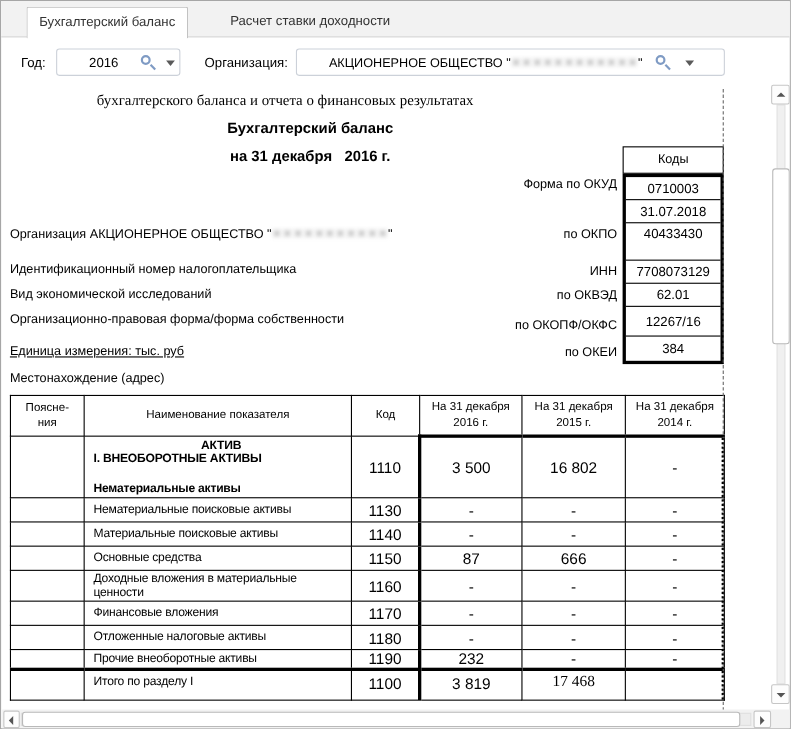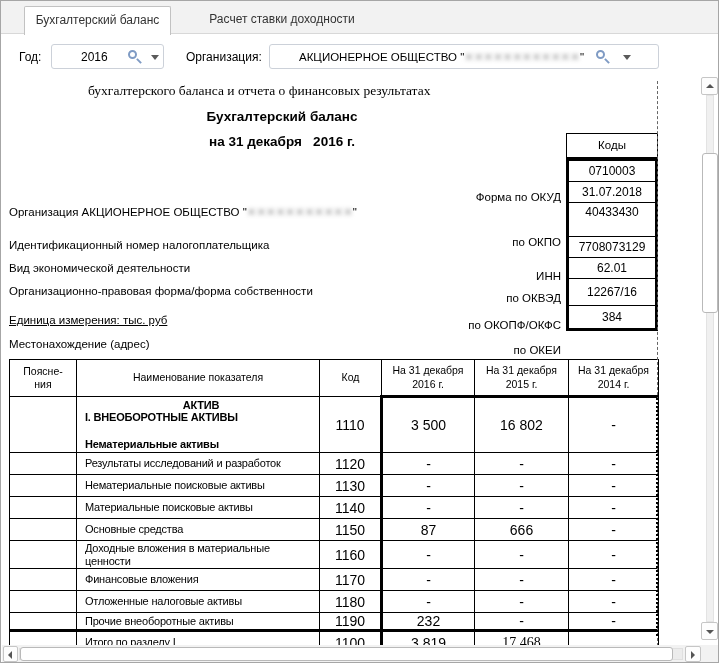--- a/index.html
+++ b/index.html
@@ -34,21 +34,21 @@
 
   .redacted { color:#939393; filter:blur(2px); }
 
   
   .doc-serif { position:absolute; left:87px; top:82px; font-family:"Liberation Serif", serif;
                font-size:13.5px; }
   .doc-title { position:absolute; left:0; width:562px; text-align:center; font-weight:bold;
                font-size:13.5px; }
   .pre { white-space:pre; }
   .doclbl { position:absolute; font-size:11.5px; white-space:nowrap; }
-  .rlbl { left:260px; width:300px; text-align:right;margin-top:29px; }
+  .rlbl { left:260px; width:300px; text-align:right; }
 
   .codes-head { position:absolute; left:565px; top:132px; width:92px; height:25px;
                 border:1px solid #000; font-size:11.5px; text-align:center; line-height:23px; }
   .codes-box { position:absolute; left:565px; top:157px; width:92px; border:3px solid #000; }
   .codes-box .ccell { border-bottom:1px solid #000; font-size:12px; text-align:center;
                       display:flex; align-items:center; justify-content:center; }
   .codes-box .ccell:last-child { border-bottom:none; }
   .codes-box .ctop { align-items:flex-start; padding-top:2px; }
 
   .dashline { position:absolute; left:656px; top:80px; height:565px;
@@ -135,21 +135,21 @@
     <div class="ccell" style="height:21px;">62.01</div>
     <div class="ccell" style="height:27px;">12267/16</div>
     <div class="ccell" style="height:22px;">384</div>
   </div>
 
   <div class="doclbl rlbl" style="top:161px;">Форма по ОКУД</div>
   <div class="doclbl" style="left:8px; top:204px;"><span>Организация АКЦИОНЕРНОЕ ОБЩЕСТВО "</span><span class="redacted">✕✕✕✕✕✕✕✕✕✕✕</span><span>"</span></div>
   <div class="doclbl rlbl" style="top:206px;">по ОКПО</div>
   <div class="doclbl" style="left:8px; top:238px;">Идентификационный номер налогоплательщика</div>
   <div class="doclbl rlbl" style="top:240px;">ИНН</div>
-  <div class="doclbl" style="left:8px; top:261px;">Вид экономической деятельности</div>
+  <div class="doclbl" style="left:8px; top:261px;">Вид экономической исследований</div>
   <div class="doclbl rlbl" style="top:262px;">по ОКВЭД</div>
   <div class="doclbl" style="left:8px; top:284px;">Организационно-правовая форма/форма собственности</div>
   <div class="doclbl rlbl" style="top:289px;">по ОКОПФ/ОКФС</div>
   <div class="doclbl" style="left:8px; top:313px;text-decoration:underline;">Единица измерения: тыс. руб</div>
   <div class="doclbl rlbl" style="top:314px;">по ОКЕИ</div>
   <div class="doclbl" style="left:8px; top:337px;">Местонахождение (адрес)</div>
 
   <table class="report">
     <colgroup>
       <col style="width:67px">
@@ -179,28 +179,20 @@
         <div class="secline2">I. ВНЕОБОРОТНЫЕ АКТИВЫ</div>
         <div class="secline3">Нематериальные активы</div>
       </td>
       <td class="ccode">1110</td>
       <td class="cval thick-top thick-left">3 500</td>
       <td class="cval thick-top">16 802</td>
       <td class="cval thick-top">-</td>
     </tr>
     <tr style="height:22px;">
       <td></td>
-      <td class="cname">Результаты исследований и разработок</td>
-      <td class="ccode">1120</td>
-      <td class="cval thick-left">-</td>
-      <td class="cval">-</td>
-      <td class="cval">-</td>
-    </tr>
-    <tr style="height:22px;">
-      <td></td>
       <td class="cname">Нематериальные поисковые активы</td>
       <td class="ccode">1130</td>
       <td class="cval thick-left">-</td>
       <td class="cval">-</td>
       <td class="cval">-</td>
     </tr>
     <tr style="height:22px;">
       <td></td>
       <td class="cname">Материальные поисковые активы</td>
       <td class="ccode">1140</td>

